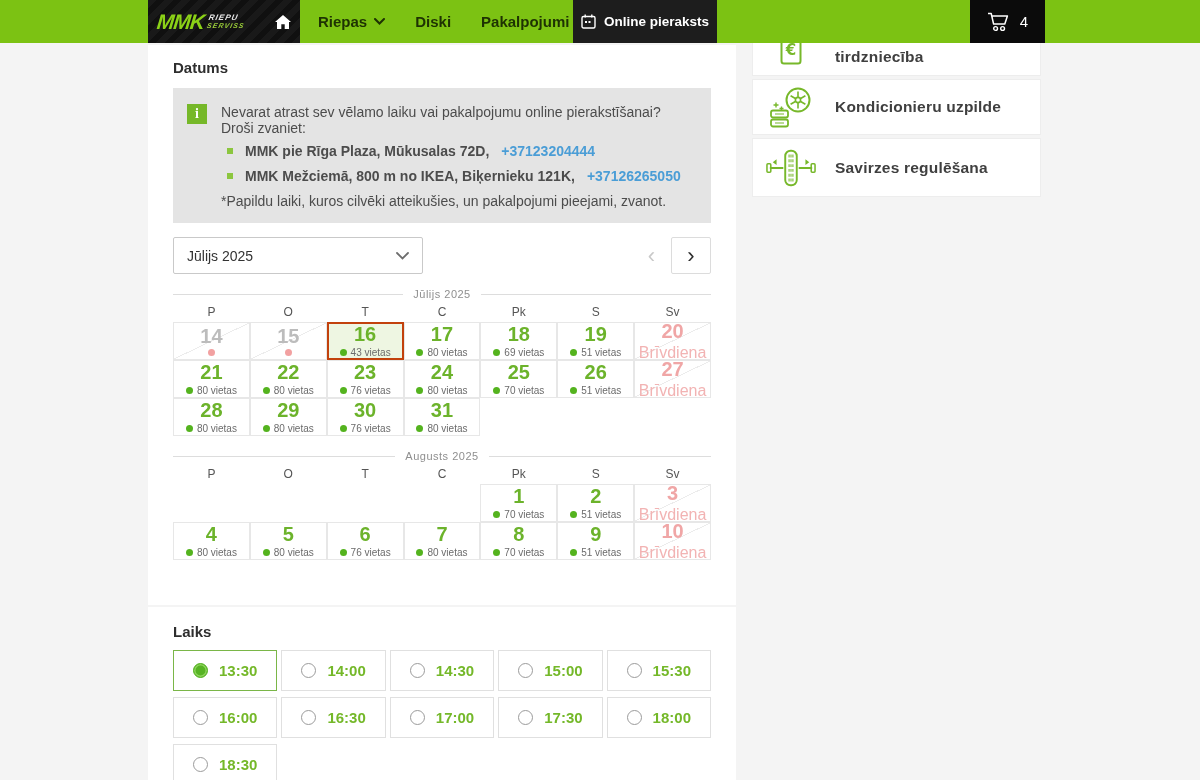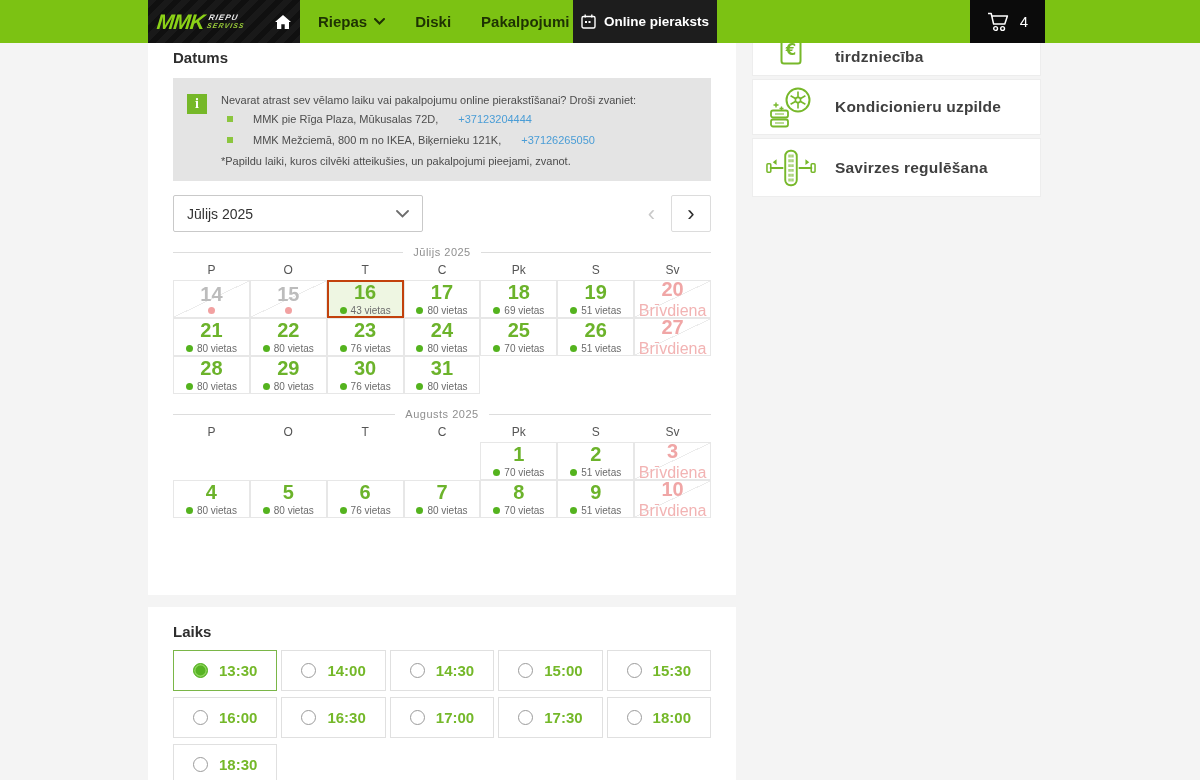--- a/index.html
+++ b/index.html
@@ -17,29 +17,29 @@
   .logo-serviss { font-size:7px; font-weight:700; font-style:italic; color:#9ccf3a; letter-spacing:1px; }
   .home-btn { margin-left:auto; display:flex; align-items:center; }
   .nav-menu { position:absolute; left:318px; top:0; height:43px; display:flex; align-items:center; gap:30px; }
   .nav-item { display:flex; align-items:center; gap:7px; font-size:15px; font-weight:600; color:#1e3203; cursor:pointer; }
   .online-block { position:absolute; left:573px; top:0; width:144px; height:43px; background:#1d1d1d;
     display:flex; align-items:center; justify-content:center; gap:8px; color:#fff; font-size:13.5px; font-weight:700; }
   .cart-block { position:absolute; left:970px; top:0; width:75px; height:43px; background:#0b0b0b;
     display:flex; align-items:center; justify-content:center; gap:9px; color:#fff; font-size:15px; }
 
   
-  .main-card { position:absolute; left:148px; top:35px; width:588px; height:560px; background:#fff; padding:14px 25px 0 25px; overflow:hidden; z-index:1; }
+  .main-card { position:absolute; left:148px; top:45px; width:588px; height:560px; background:#fff; padding:14px 25px 0 25px; overflow:hidden; z-index:1; }
   .section-heading { font-size:15px; font-weight:700; color:#2e2e2e; }
 
   .info-box { margin-top:12px; background:#e4e4e4; padding:16px 18px 14px 14px; display:flex; }
   .info-icon { flex:0 0 20px; width:20px; height:20px; background:#76b829; color:#fff; font-family:"Liberation Serif","DejaVu Serif",serif;
     font-weight:700; font-size:14px; display:flex; align-items:center; justify-content:center; }
-  .info-body { margin-left:14px; font-size:11px; color:#4c4c4c; }
+  .info-body { margin-left:14px; font-size:14px; color:#4c4c4c; }
   .info-intro { margin-bottom:7px; }
-  .info-loc { display:flex; align-items:center; gap:20px; margin:0 0 9px 6px; }
+  .info-loc { display:flex; align-items:center; gap:12px; margin:0 0 9px 6px;font-weight:bold; }
   .sq-bullet { width:6px; height:6px; background:#8cc63f; display:inline-block; }
   .phone-link { color:#4a9dd6; cursor:pointer; }
   .info-note { margin-top:2px; }
 
   .select-row { margin-top:14px; display:flex; align-items:center; }
   .month-dropdown { width:250px; height:37px; border:1px solid #c9c9c9; border-radius:2px; background:#fff;
     display:flex; align-items:center; justify-content:space-between; padding:0 13px; font-size:14px; color:#333; cursor:pointer; }
   .cal-nav { margin-left:auto; display:flex; align-items:center; gap:14px; }
   .prev-arrow { color:#c9c9c9; font-size:22px; line-height:1; padding:0 2px; }
   .next-btn { width:40px; height:37px; border:1px solid #dcdcdc; border-radius:2px; background:#fff; color:#2e2e2e;

